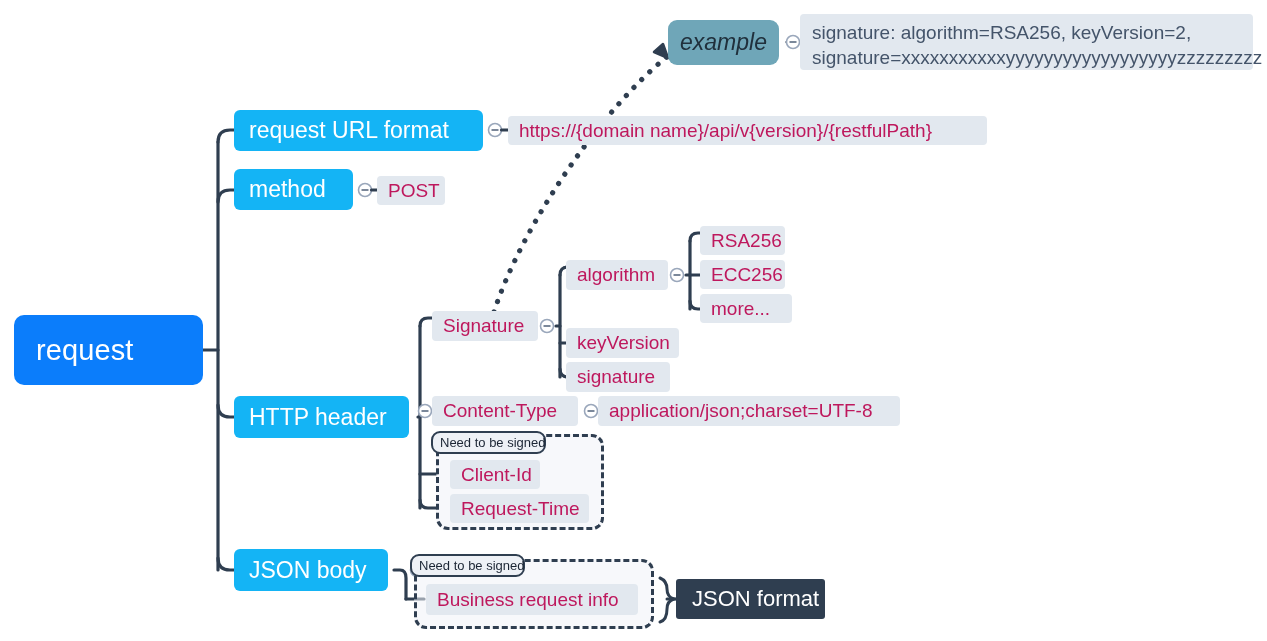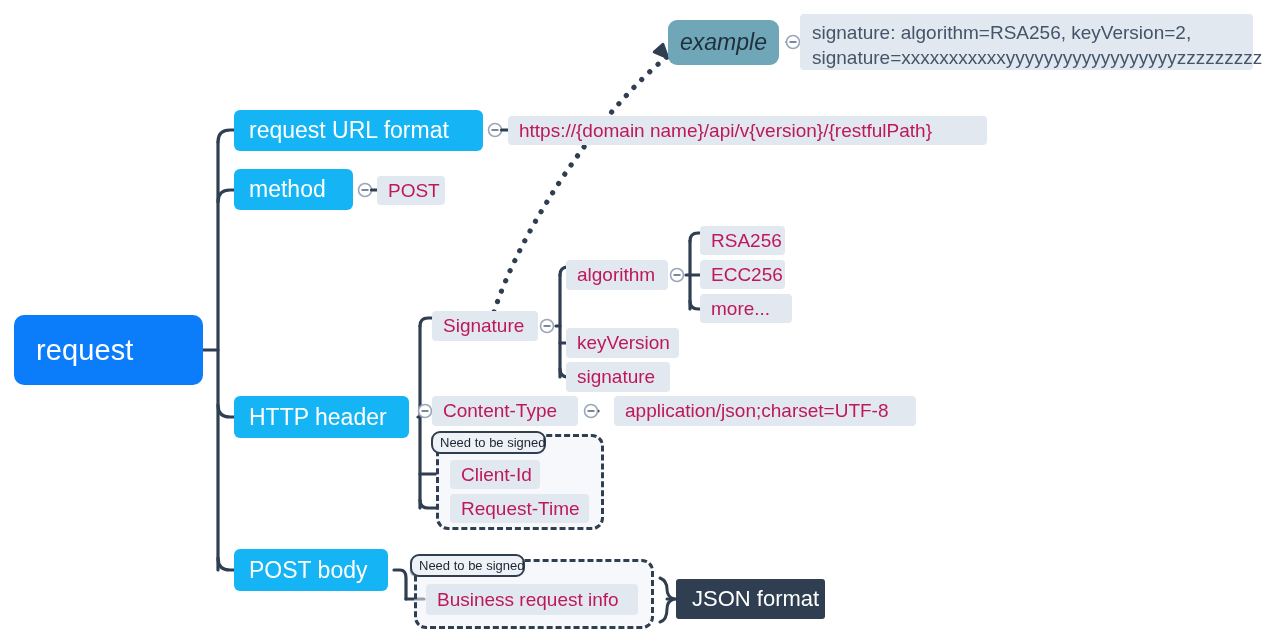--- a/index.html
+++ b/index.html
@@ -237,36 +237,36 @@
   <div class="node n-chip" style="left:566px; top:328px; width:113px; height:30px;">
     <span>keyVersion</span>
   </div>
   <div class="node n-chip" style="left:566px; top:362px; width:104px; height:30px;">
     <span>signature</span>
   </div>
 
   <div class="node n-chip" style="left:432px; top:396px; width:146px; height:30px;">
     <span>Content-Type</span>
   </div>
-  <div class="node n-chip" style="left:598px; top:396px; width:302px; height:30px;margin-left:16px;">
+  <div class="node n-chip" style="left:598px; top:396px; width:302px; height:30px;">
     <span>application/json;charset=UTF-8</span>
   </div>
 
   <div class="node n-boundary-label" style="left:431px; top:431px; width:115px; height:23px;">
     <span>Need to be signed</span>
   </div>
   <div class="node n-chip" style="left:450px; top:460px; width:90px; height:29px;">
     <span>Client-Id</span>
   </div>
   <div class="node n-chip" style="left:450px; top:494px; width:139px; height:29px;text-align:center;">
     <span>Request-Time</span>
   </div>
 
   <div class="node n-l1" style="left:234px; top:549px; width:154px; height:42px;">
-    <span>POST body</span>
+    <span>JSON body</span>
   </div>
   <div class="node n-boundary-label" style="left:410px; top:554px; width:115px; height:23px;">
     <span>Need to be signed</span>
   </div>
   <div class="node n-chip" style="left:426px; top:584px; width:212px; height:31px;">
     <span>Business request info</span>
   </div>
   <div class="node n-dark" style="left:676px; top:579px; width:149px; height:40px;">
     <span>JSON format</span>
   </div>

